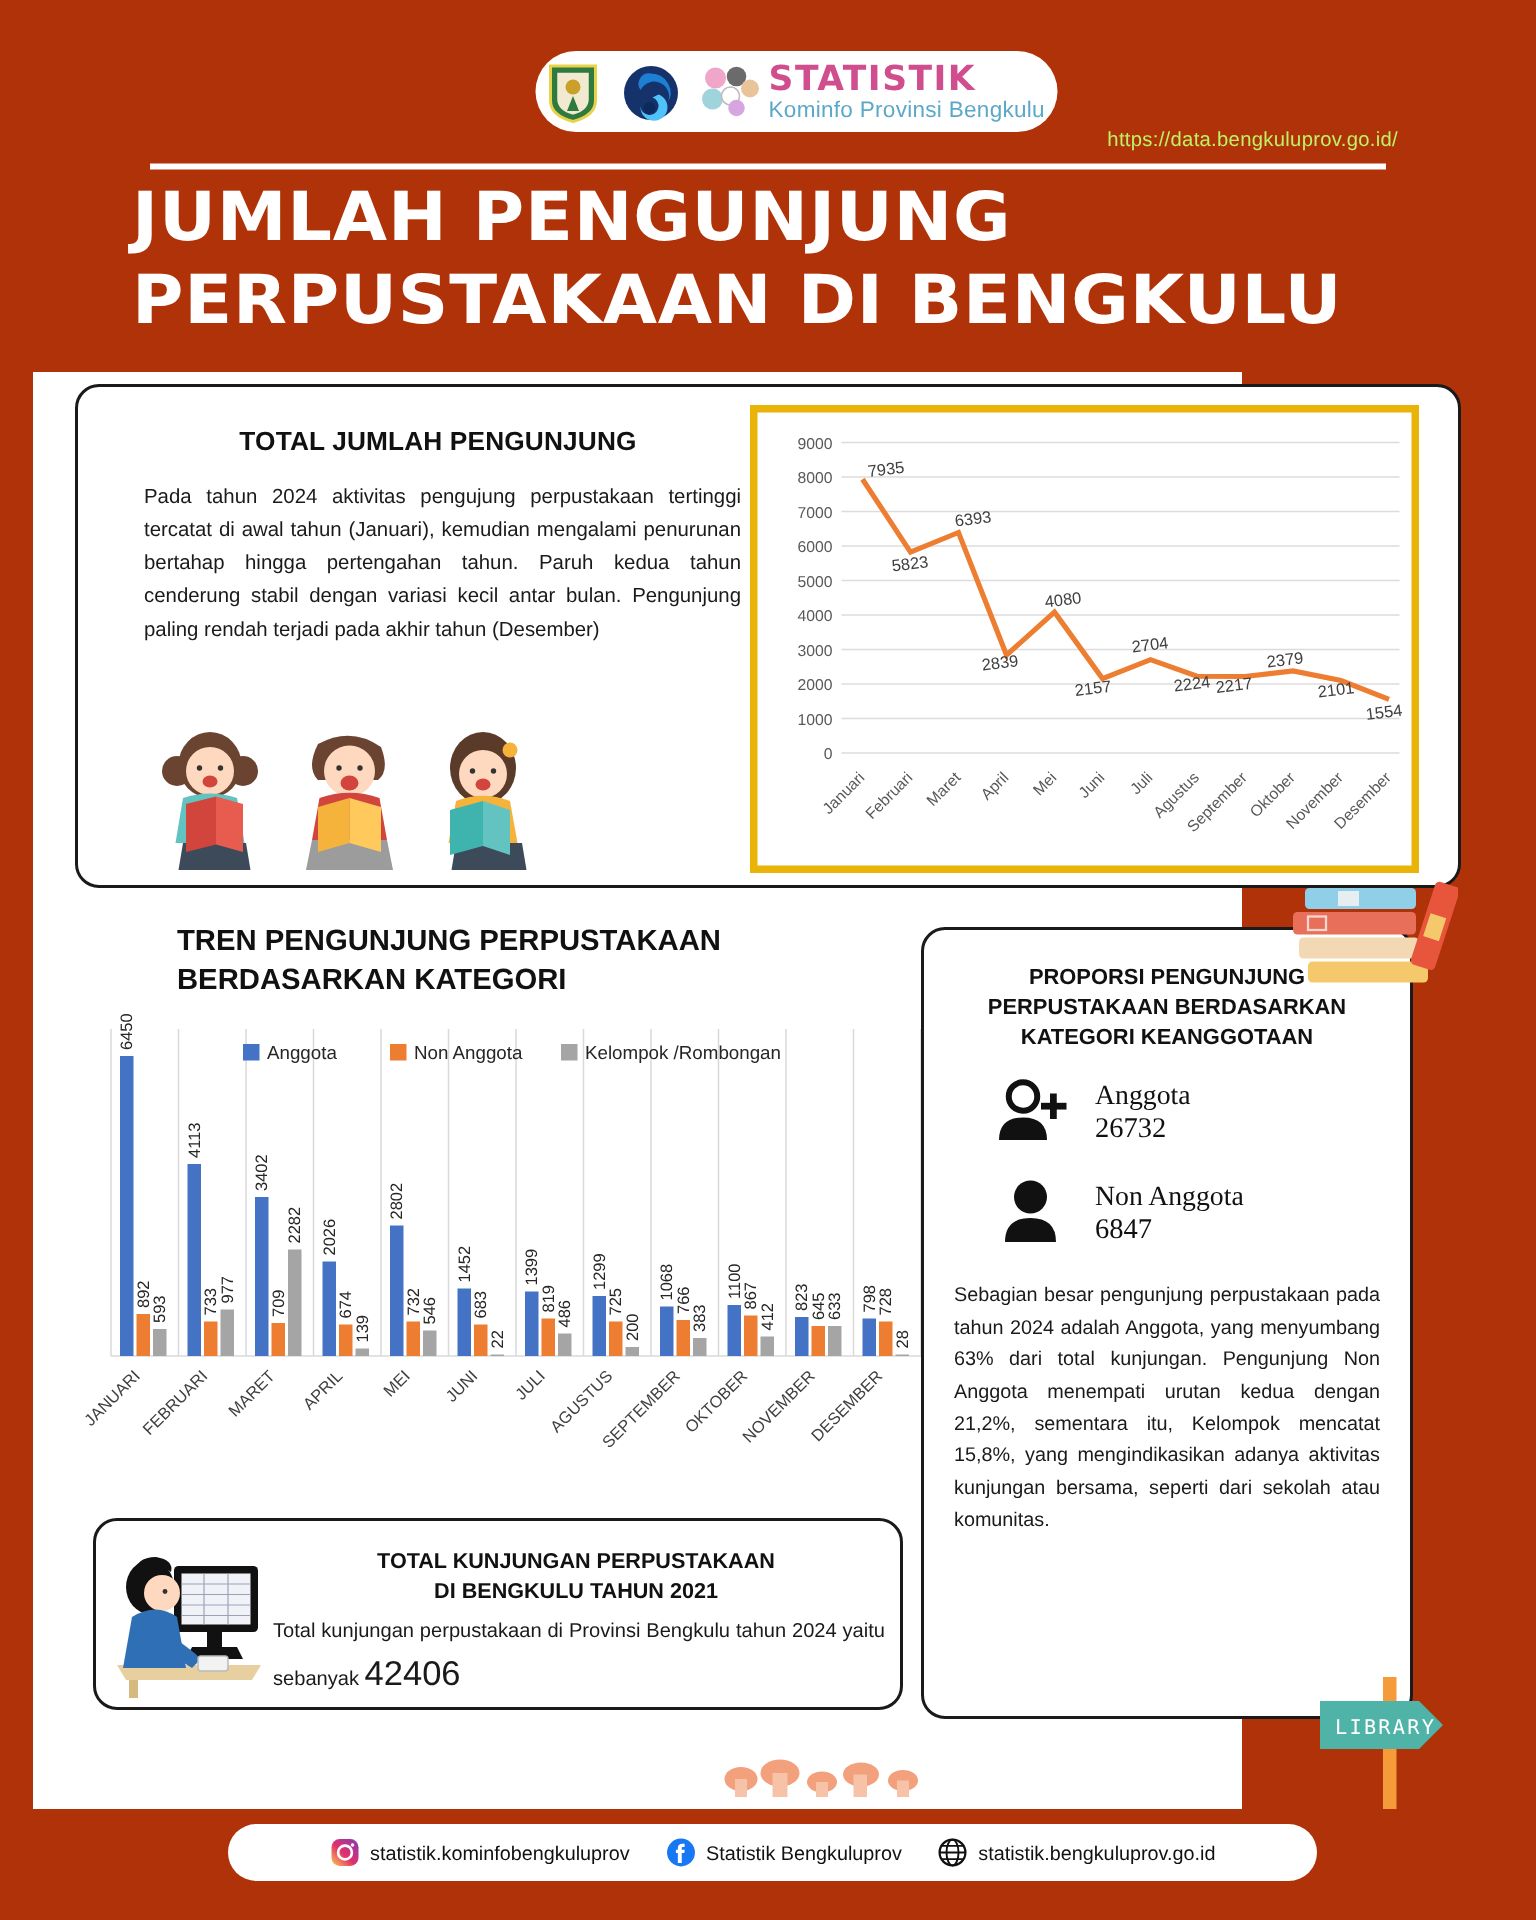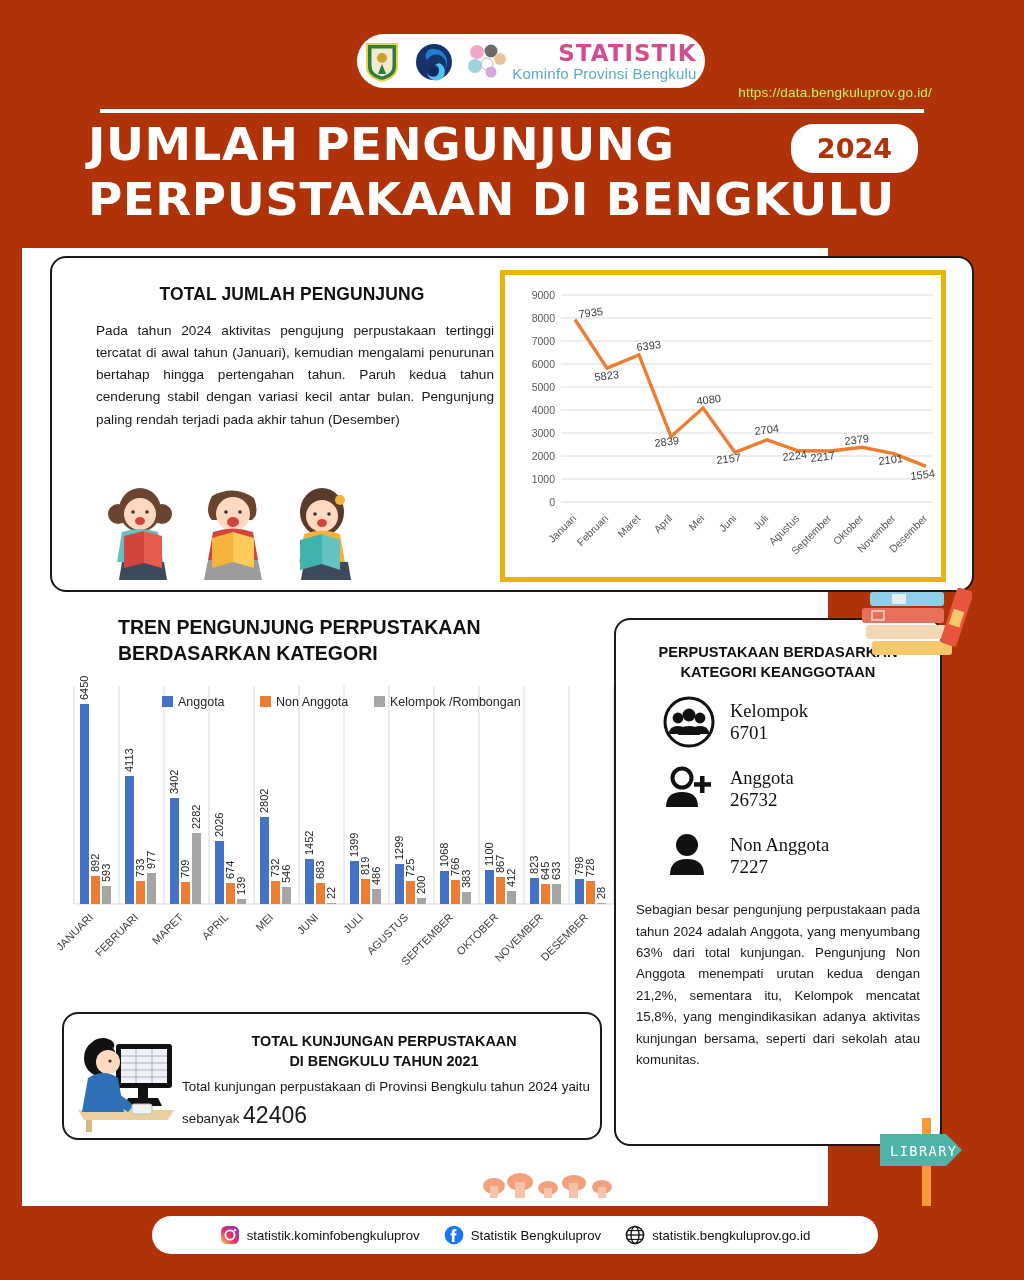--- a/index.html
+++ b/index.html
@@ -10,21 +10,21 @@
     overflow: hidden;
     position: relative;
   }
 
   
   .header { position: relative; height: 240px; }
   .logo-pill {
     position: absolute; left: 357px; top: 34px;
     width: 348px; height: 54px;
     background: #fff; border-radius: 27px;
-    display: flex; align-items: center; justify-content: center; gap: 14px; text-align: right;
+    display: flex; align-items: center; justify-content: center; gap: 14px;
   }
   .crest { width: 34px; height: 40px; position: relative; }
   .crest svg { display: block; }
   .kominfo { width: 40px; height: 40px; }
   .statistik-logo { display: flex; align-items: center; gap: 5px; }
   .stat-dots { width: 40px; height: 34px; position: relative; }
   .stat-text { line-height: 1; }
   .stat-text .s1 {
     font-size: 23px; font-weight: bold; color: #D14E8E;
     letter-spacing: 1px; font-family: "DejaVu Sans", sans-serif;
@@ -191,21 +191,20 @@
       </span>
     </span>
   </div>
 
   <div class="site-url">https://data.bengkuluprov.go.id/</div>
   <div class="rule"></div>
 
   <div class="title-wrap">
     <div class="title-line">JUMLAH PENGUNJUNG</div>
     <div class="title-line">PERPUSTAKAAN DI BENGKULU</div>
-    <div class="year-badge">2024</div>
   </div>
 </div>
 
 <div class="body-sheet">
 
   <div class="card panel1">
     <div class="p1-title">TOTAL JUMLAH PENGUNJUNG</div>
     <div class="p1-text">Pada tahun 2024 aktivitas pengujung perpustakaan tertinggi tercatat di awal tahun (Januari), kemudian mengalami penurunan bertahap hingga pertengahan tahun. Paruh kedua tahun cenderung stabil dengan variasi kecil antar bulan. Pengunjung paling rendah terjadi pada akhir tahun (Desember)</div>
 
     <div class="kids">
@@ -439,41 +438,25 @@
         <text transform="translate(410,242) rotate(-45)">SEPTEMBER</text>
         <text transform="translate(455,242) rotate(-45)">OKTOBER</text>
         <text transform="translate(500,242) rotate(-45)">NOVEMBER</text>
         <text transform="translate(545,242) rotate(-45)">DESEMBER</text>
       </g>
     </svg>
   </div>
 
   <div class="card panel3">
     <div class="p3-title">
+      <div>PROPORSI PENGUNJUNG</div>
       <div>PERPUSTAKAAN BERDASARKAN</div>
       <div>KATEGORI KEANGGOTAAN</div>
     </div>
 
-    <div class="stat-row">
-      <span class="stat-ico">
-        <svg width="54" height="54" viewBox="0 0 54 54">
-          <circle cx="27" cy="27" r="24" fill="none" stroke="#111" stroke-width="3"></circle>
-          <circle cx="16" cy="23" r="5.4" fill="#111"></circle>
-            <path d="M7 39 q0-8 9-8 q9 0 9 8 Z" fill="#111"></path>
-          <circle cx="38" cy="23" r="5.4" fill="#111"></circle>
-            <path d="M29 39 q0-8 9-8 q9 0 9 8 Z" fill="#111"></path>
-          <circle cx="27" cy="20" r="6.4" fill="#111"></circle>
-            <path d="M16 40 q0-9 11-9 q11 0 11 9 Z" fill="#111"></path>
-        </svg>
-      </span>
-      <span class="stat-label">
-        <div class="n1">Kelompok</div>
-        <div class="n2">6701</div>
-      </span>
-    </div>
 
     <div class="stat-row">
       <span class="stat-ico">
         <svg width="54" height="54" viewBox="0 0 54 54">
           <circle cx="20" cy="16" r="9.5" fill="none" stroke="#111" stroke-width="4"></circle>
           <path d="M4 45 q0-15 16-15 q16 0 16 15 Z" fill="#111"></path>
           <rect x="38" y="14" width="4.5" height="17" fill="#111"></rect>
           <rect x="32" y="20.2" width="17" height="4.5" fill="#111"></rect>
         </svg>
       </span>
@@ -485,21 +468,21 @@
 
     <div class="stat-row">
       <span class="stat-ico">
         <svg width="54" height="54" viewBox="0 0 54 54">
           <circle cx="25" cy="16" r="11" fill="#111"></circle>
           <path d="M8 46 q0-16 17-16 q17 0 17 16 Z" fill="#111"></path>
         </svg>
       </span>
       <span class="stat-label">
         <div class="n1">Non Anggota</div>
-        <div class="n2">7227</div>
+        <div class="n2">6847</div>
       </span>
     </div>
 
     <div class="p3-text">Sebagian besar pengunjung perpustakaan pada tahun 2024 adalah Anggota, yang menyumbang 63% dari total kunjungan. Pengunjung Non Anggota menempati urutan kedua dengan 21,2%, sementara itu, Kelompok mencatat 15,8%, yang mengindikasikan adanya aktivitas kunjungan bersama, seperti dari sekolah atau komunitas.</div>
   </div>
 
   <div class="card panel4">
     <div class="desk">
       <svg width="108" height="102" viewBox="0 0 108 102">
         <rect x="40" y="14" width="56" height="44" rx="3" fill="#111"></rect>

